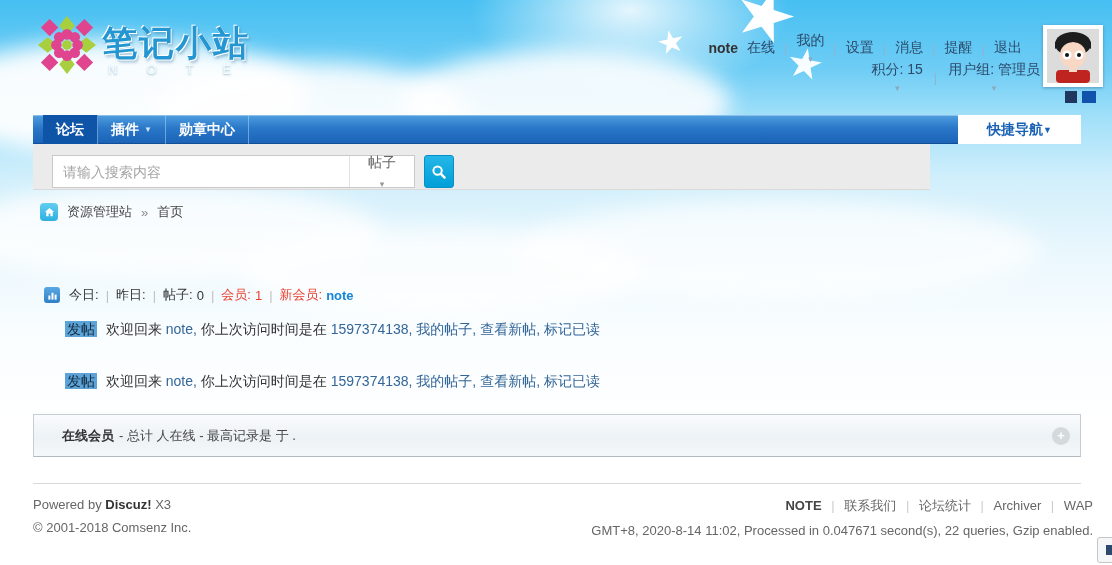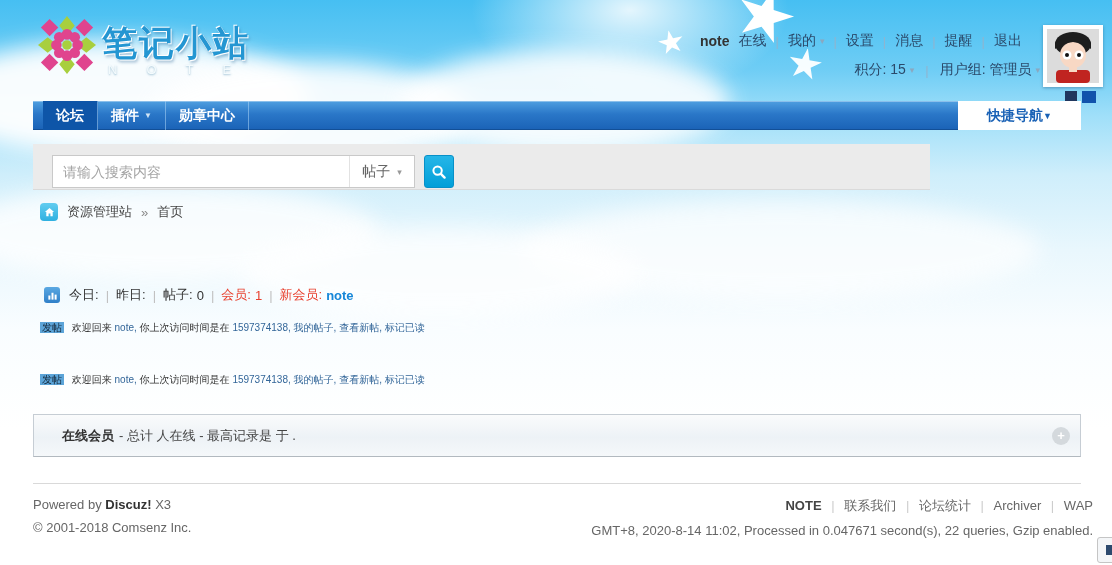--- a/index.html
+++ b/index.html
@@ -28,68 +28,68 @@
   .logo-sub{position:absolute;left:108px;top:62px;font-size:13px;color:#f4fbfd;letter-spacing:29px;
     text-shadow:0 1px 2px rgba(110,160,190,.7);}
   
   .user-row{position:absolute;display:flex;align-items:center;font-size:14px;color:#2b4a6b;}
   .user-row1{top:32px;right:90px;gap:9px;}
   .user-row2{top:61px;right:72px;gap:11px;}
   .user-row .sep{color:#8fb4cf;font-size:13px;}
   .user-row b{color:#333;}
   .user-row .lnk{cursor:pointer;}
   .arr-sm{font-size:9px;color:#8aa8c0;}
-  .with-arrow{display:inline-flex;align-items:center;gap:4px;}
+  .with-arrow{display:inline-flex;align-items:center;gap:4px;flex-direction:column;}
   .avatar{position:absolute;left:1043px;top:25px;width:52px;height:54px;background:#fff;padding:4px;
     box-shadow:0 1px 3px rgba(0,40,80,.35);}
   .sq{position:absolute;top:91px;width:12px;height:12px;}
   .sq1{left:1065px;background:#21365e;}
   .sq2{left:1082px;width:14px;background:#1153ac;}
   
-  .navbar{position:absolute;left:33px;top:101px;width:1048px;height:29px;
+  .navbar{position:absolute;left:33px;top:115px;width:1048px;height:29px;
     background:linear-gradient(180deg,#4f9fe0 0%,#2a77c8 45%,#1a62b6 100%);
     box-shadow:inset 0 1px 0 rgba(255,255,255,.35), inset 0 -1px 0 rgba(10,60,120,.5);
     display:flex;padding-left:10px;box-sizing:border-box;}
   .tab{display:inline-flex;align-items:center;gap:5px;padding:0 13px;line-height:29px;height:29px;
     color:#fff;font-weight:bold;font-size:14px;border-right:1px solid rgba(170,212,245,.55);cursor:pointer;}
   .tab.active{background:#0e55a8;}
   .tab .arr{font-size:8px;color:#cfe4f5;}
   .quicknav{position:absolute;right:0;top:0;height:29px;width:123px;background:#fff;
     display:flex;align-items:center;justify-content:center;color:#1a62b6;font-weight:bold;font-size:14px;cursor:pointer;}
   .quicknav .arr{font-size:9px;}
   
   .searchrow{position:absolute;left:33px;top:144px;width:897px;height:46px;background:#ebebeb;
     border-bottom:1px solid #dadada;box-sizing:border-box;}
   .search-box{position:absolute;left:19px;top:11px;width:363px;height:33px;background:#fff;
     border:1px solid #c9c9c9;box-sizing:border-box;display:flex;}
   .search-input{flex:1;border:none;outline:none;padding:0 10px;font-size:14px;color:#333;background:transparent;
     font-family:"Liberation Sans", sans-serif;}
   .search-input::placeholder{color:#a5a5a5;}
   .search-scope{width:64px;border-left:1px solid #e2e2e2;display:flex;align-items:center;justify-content:center;gap:7px;
-    color:#666;font-size:14px;cursor:pointer;}
+    color:#666;font-size:14px;cursor:pointer;flex-direction:column;}
   .search-scope .arr{font-size:9px;color:#999;}
   .search-btn{position:absolute;left:391px;top:11px;width:30px;height:33px;border-radius:3px;
     background:linear-gradient(180deg,#25b6e8,#019fd8);border:1px solid #0790c8;box-sizing:border-box;
     display:flex;align-items:center;justify-content:center;cursor:pointer;}
   
   .breadcrumb{position:absolute;left:40px;top:203px;display:flex;align-items:center;gap:9px;font-size:13px;color:#444;}
   .home-ico{width:18px;height:18px;border-radius:4px;background:linear-gradient(180deg,#62cdf0,#2fb0e0);
     display:flex;align-items:center;justify-content:center;cursor:pointer;}
   .breadcrumb .bc-sep{color:#888;}
   .breadcrumb .lnk{cursor:pointer;}
   
   .stats{position:absolute;left:44px;top:286px;display:flex;align-items:center;font-size:13px;color:#333;}
   .stats-ico{width:16px;height:16px;border-radius:3px;background:linear-gradient(180deg,#5aa8e2,#2f7fc8);
     display:flex;align-items:center;justify-content:center;margin-right:9px;}
   .stats .sp{color:#c0c0c0;margin:0 7px;}
   .stats .red{color:#e8412f;}
   .stats .blue{color:#1586d8;font-weight:bold;cursor:pointer;}
   .stats .val{margin-left:4px;}
   
-  .welcome{position:absolute;left:20px;font-size:10px;color:#333;padding-left:20px;}
+  .welcome{position:absolute;left:45px;font-size:14px;color:#333;padding-left:20px;}
   .w1{top:321px;} .w2{top:373px;}
   .welcome .badge{background:#5ca4d8;color:#15293c;padding:0 2px;margin-right:5px;}
   .welcome a{color:#336699;text-decoration:none;cursor:pointer;}
   
   .onlinebox{position:absolute;left:33px;top:414px;width:1048px;height:43px;box-sizing:border-box;
     border:1px solid #c6cdd4;border-bottom-color:#b2b9bf;
     background:linear-gradient(180deg,#fafbfc 0%,#edf2f6 55%,#f5f8fa 100%);
     display:flex;align-items:center;padding:0 28px;font-size:13px;color:#444;}
   .onlinebox b{color:#333;margin-right:5px;}
   .online-toggle{position:absolute;right:10px;top:50%;transform:translateY(-50%);width:18px;height:18px;border-radius:50%;

